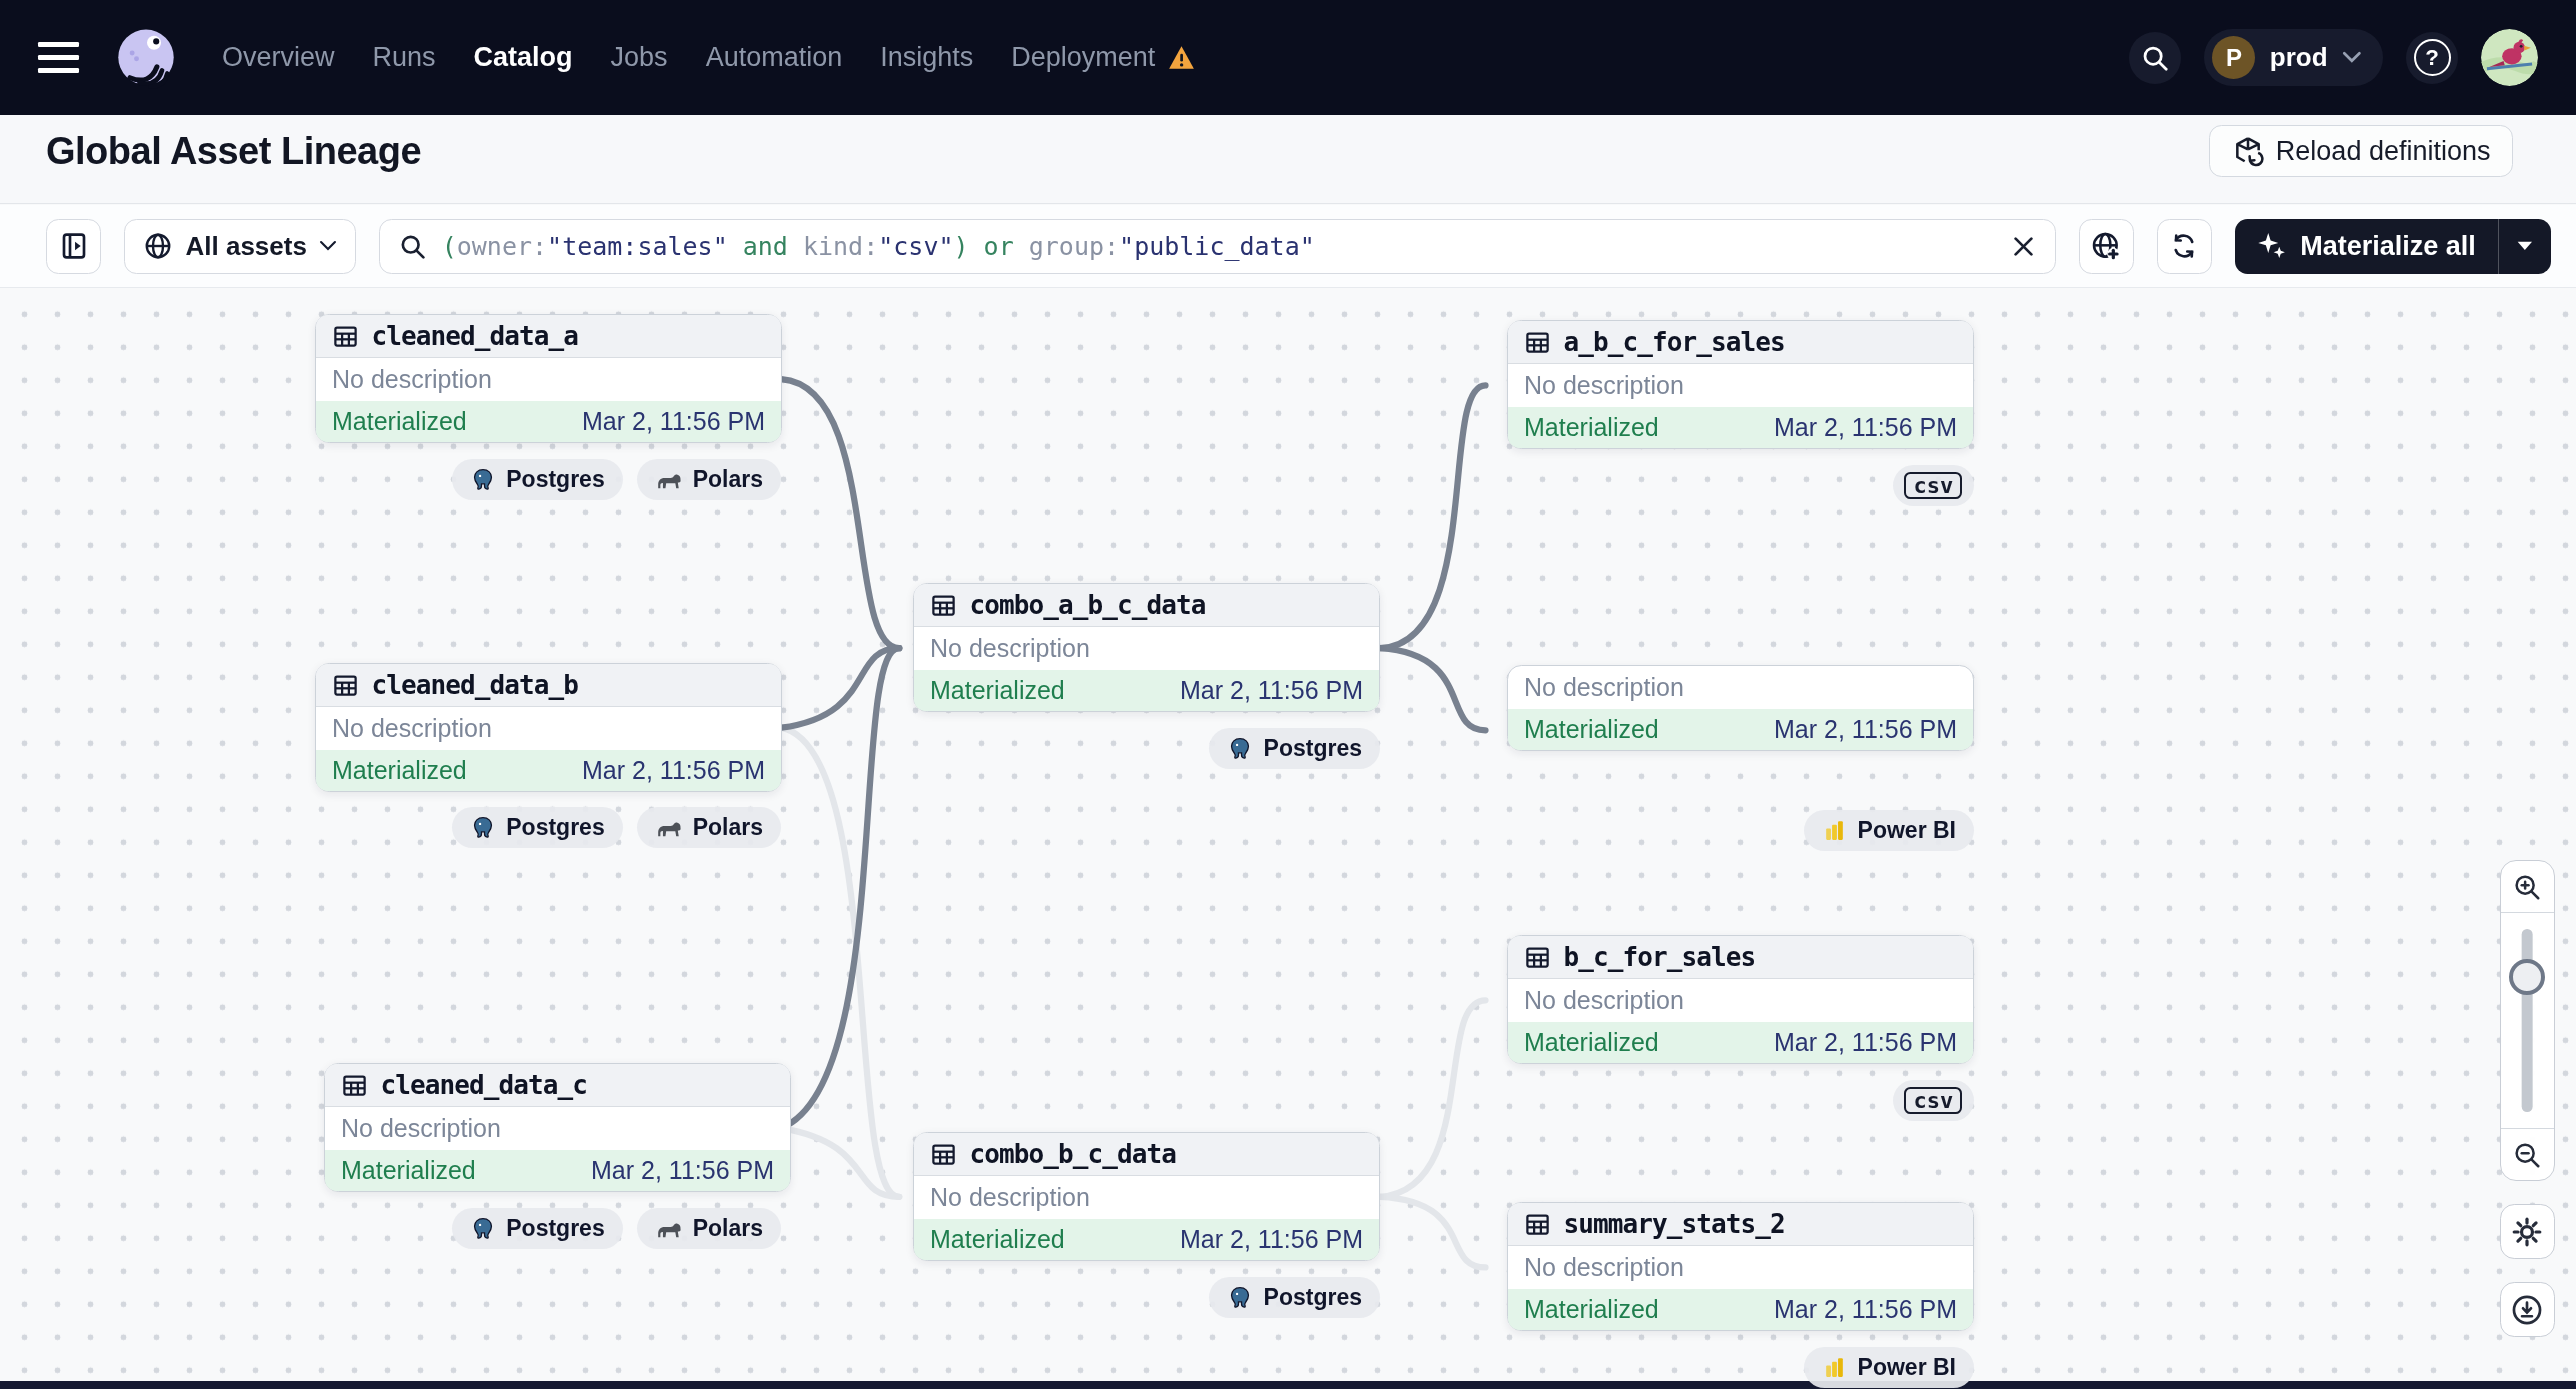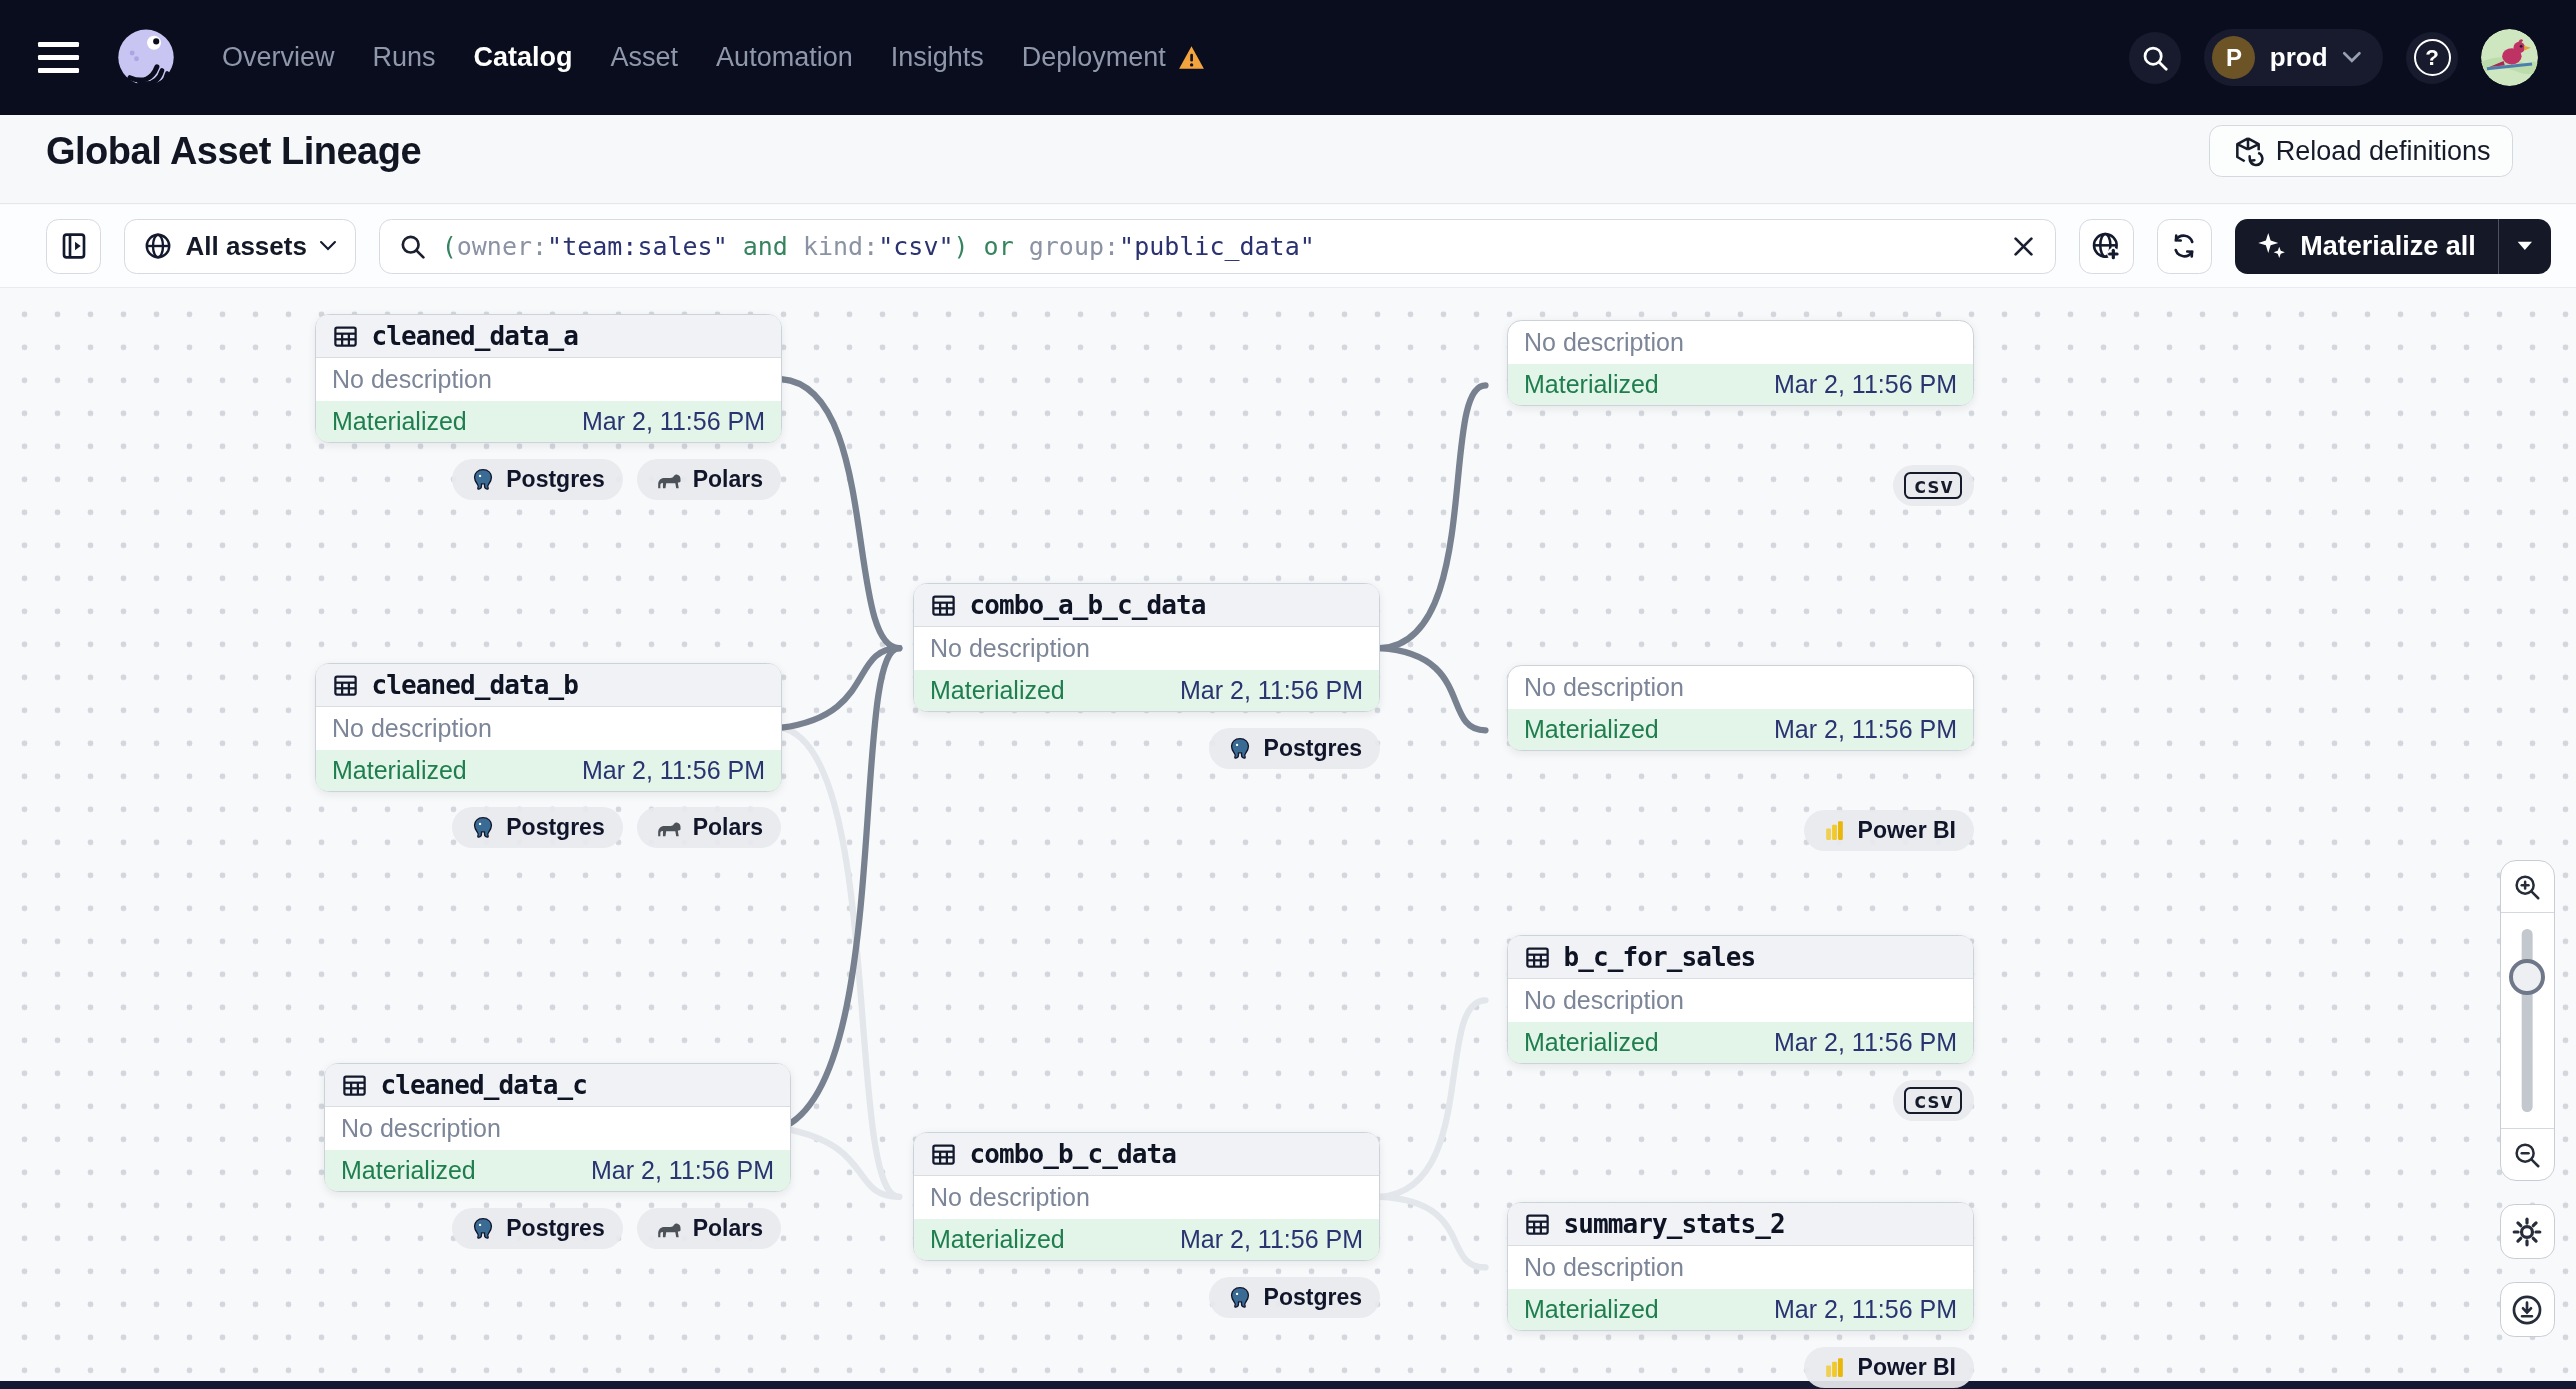--- a/index.html
+++ b/index.html
@@ -119,21 +119,21 @@
         <span class="nav-item">
           <span>Overview</span>
         </span>
         <span class="nav-item">
           <span>Runs</span>
         </span>
         <span class="nav-item active">
           <span>Catalog</span>
         </span>
         <span class="nav-item">
-          <span>Asset</span>
+          <span>Jobs</span>
         </span>
         <span class="nav-item">
           <span>Automation</span>
         </span>
         <span class="nav-item">
           <span>Insights</span>
         </span>
         <span class="nav-item">
           <span>Deployment</span>
           <span style="display:flex">
@@ -526,20 +526,32 @@
           <span style="display:flex">
             <svg width="26" height="26" viewBox="0 0 24 24">
               <path d="M12 2.5 c4.8 0 7.8 3 7.8 7 c0 3.2 -1.5 5 -2.7 6.5 c-.8 1 -.9 2.3 -.4 3.3 c.3 .6 -.1 1.2 -.8 1.1 c-1.5 -.3 -2.5 -1.4 -2.5 -2.9 v-2 h-2.8 v2 c0 1.5 -1 2.6 -2.5 2.9 c-.7 .1 -1.1 -.5 -.8 -1.1 c.5 -1 .4 -2.3 -.4 -3.3 C5.7 14.5 4.2 12.7 4.2 9.5 c0 -4 3 -7 7.8 -7 z" fill="#396b94" stroke="#10152a" stroke-width="1.2"></path>
               <circle cx="9.3" cy="8.2" r="1.1" fill="#ffffff"></circle>
             </svg>
           </span>
           <span>Postgres</span>
         </div>
       </div>
       <div class="asset-node" style="left: 1507px; top: 32px;">
+        <div class="node-header">
+          <span style="display:flex">
+            <svg width="27" height="27" viewBox="0 0 24 24" fill="none" stroke="#141a2e" stroke-width="2">
+              <rect x="3" y="4" width="18" height="16" rx="1.5"></rect>
+              <line x1="3" y1="9.5" x2="21" y2="9.5"></line>
+              <line x1="3" y1="14.5" x2="21" y2="14.5"></line>
+              <line x1="9" y1="9.5" x2="9" y2="20"></line>
+              <line x1="15" y1="9.5" x2="15" y2="20"></line>
+            </svg>
+          </span>
+          <span class="node-name">a_b_c_for_sales</span>
+        </div>
         <div class="node-desc">No description</div>
         <div class="node-footer">
           <span class="status">Materialized</span>
           <span class="timestamp">Mar 2, 11:56 PM</span>
         </div>
       </div>
       <div class="tag-row" style="top: 177px; right: 602px;">
         <div class="tag-pill" style="padding: 0px 11.6px;">
           <span class="csv-badge">csv</span>
         </div>

